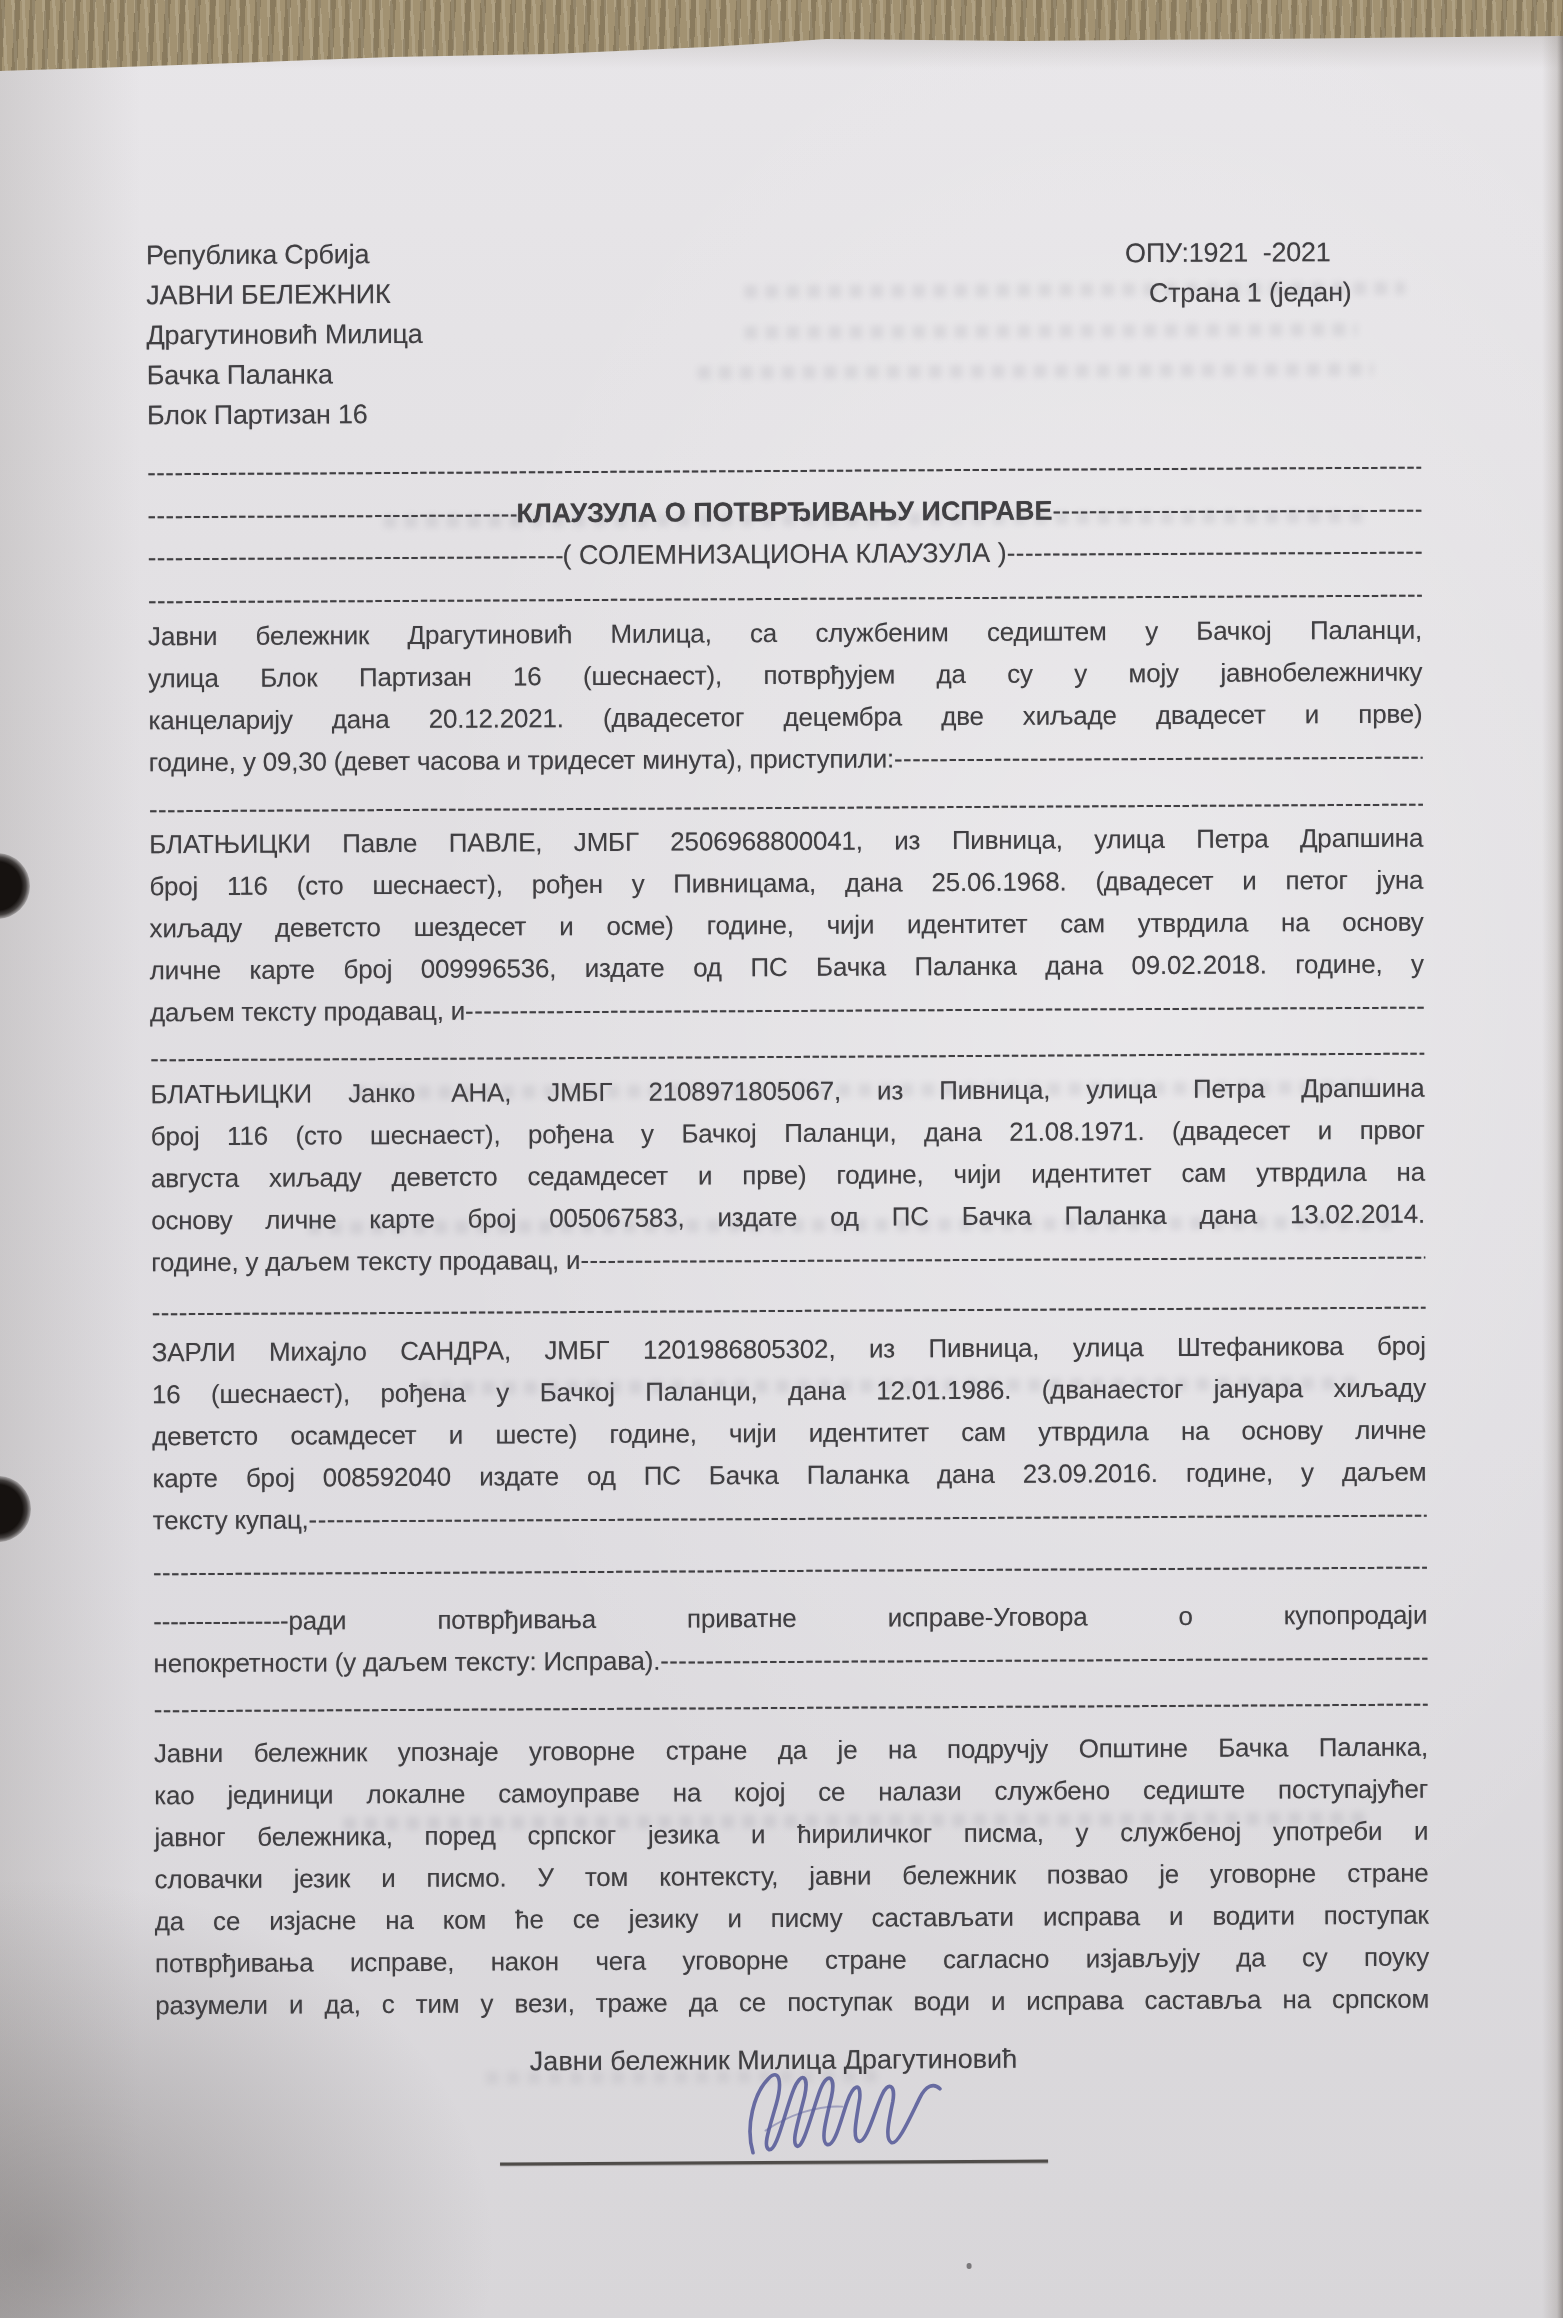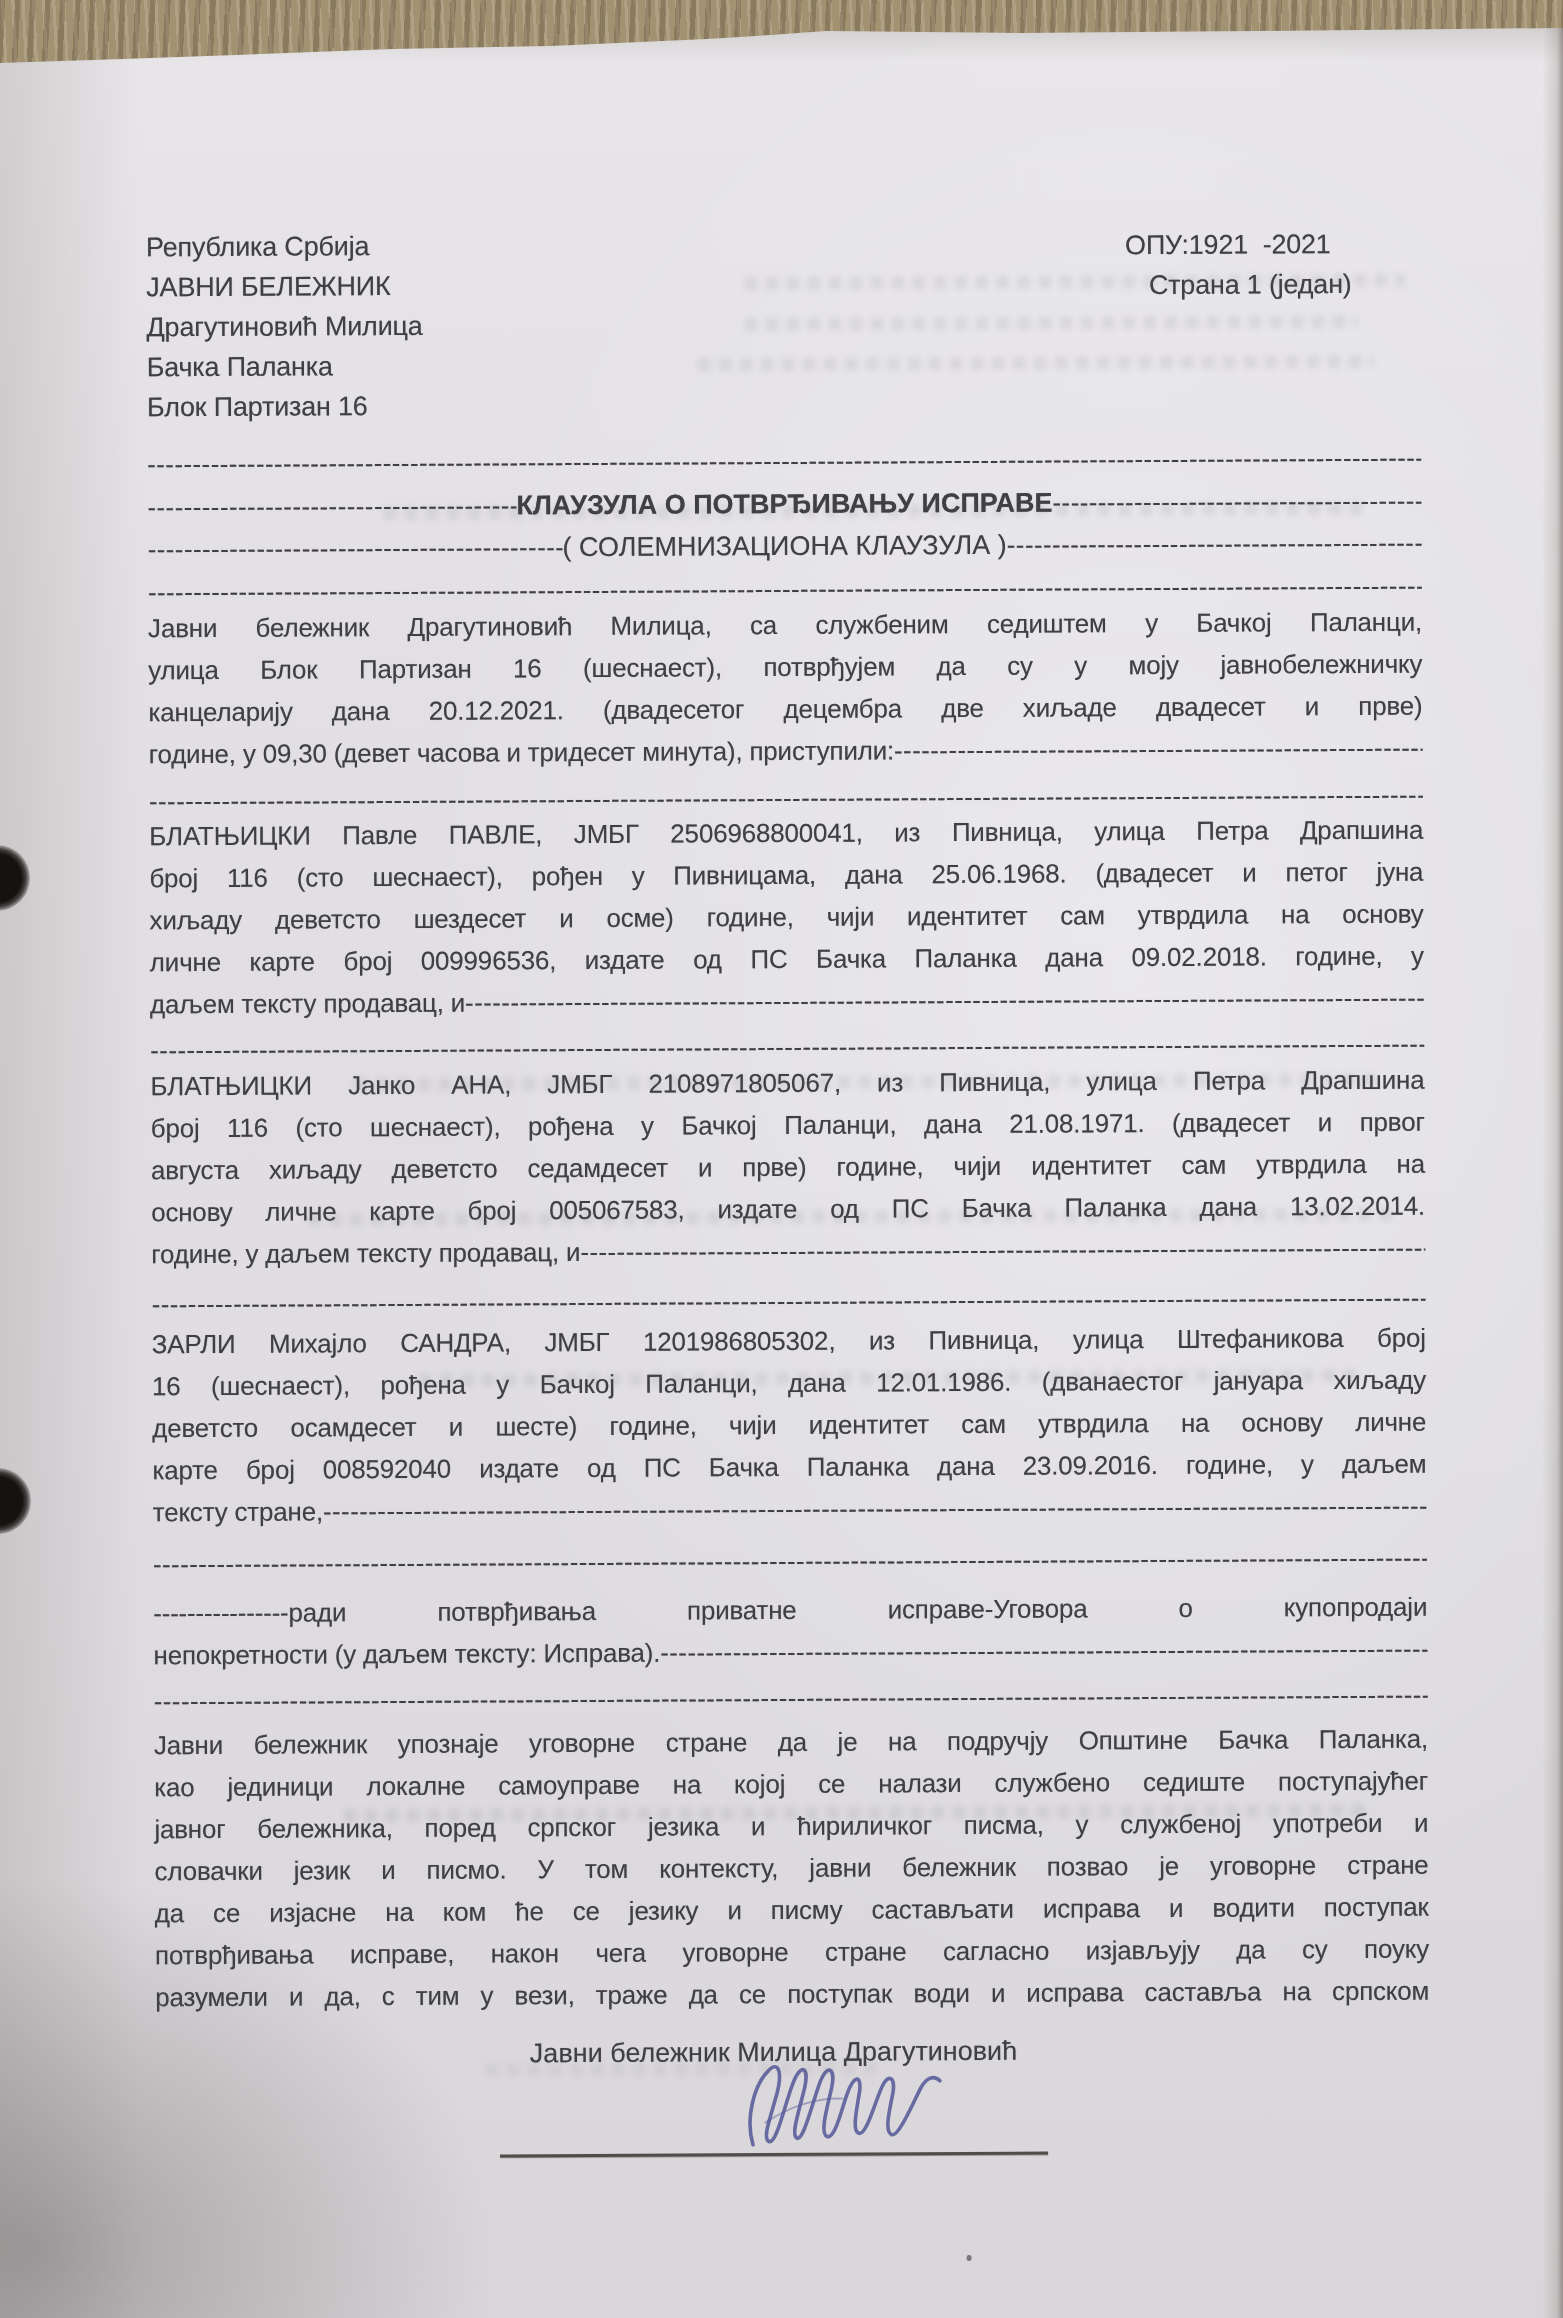--- a/index.html
+++ b/index.html
@@ -12,20 +12,21 @@
     position:relative;
   }
   .paper{
     position:absolute; inset:0;
     background:
       radial-gradient(1022px 1494px at 72% 42%, rgba(255,255,255,.30), rgba(255,255,255,0) 70%),
       radial-gradient(747px 598px at 2% 97%, rgba(78,72,70,.38), rgba(78,72,70,0) 62%),
       linear-gradient(90deg, rgba(118,112,106,.20), rgba(118,112,106,0) 9%),
       linear-gradient(180deg,#e8e6e9 0%,#e2e0e3 28%,#dfdde1 62%,#d8d6d9 100%);
     clip-path: polygon(0 63px,94px 60px,236px 55px,393px 49px,551px 46px,708px 39px,771px 35px,826px 31px,1022px 33px,1258px 31px,100% 28px,100% 100%,0 100%);
+    margin-top: 8px;
   }
   .paper::before{ 
     content:""; position:absolute; left:0; right:0; top:0; height:102px;
     background:linear-gradient(180deg, rgba(108,98,86,.30), rgba(108,98,86,0) 60%);
   }
   .paper::after{ 
     content:""; position:absolute; top:0; right:0; bottom:0; width:22px;
     background:linear-gradient(270deg, rgba(66,58,50,.50) 0px, rgba(120,110,98,.22) 7px, rgba(0,0,0,0) 22px);
   }
   .hole{
@@ -137,21 +138,21 @@
     </div>
 
     <div class="block sep" style="top:1280px">--------------------------------------------------------------------------------------------------------------------------------------------------------------------------------------------------------</div>
 
     <div class="block para" style="top:1320px">
       <div class="jline">ЗАРЛИ Михајло САНДРА, ЈМБГ 1201986805302, из Пивница, улица Штефаникова број</div>
       <div class="jline">16 (шеснаест), рођена у Бачкој Паланци, дана 12.01.1986. (дванаестог јануара хиљаду</div>
       <div class="jline">деветсто осамдесет и шесте) године, чији идентитет сам утврдила на основу личне</div>
       <div class="jline">карте број 008592040 издате од ПС Бачка Паланка дана 23.09.2016. године, у даљем</div>
       <div class="lastline">
-          <span class="txt">тексту стране,</span>
+          <span class="txt">тексту купац,</span>
           <span class="fill">--------------------------------------------------------------------------------------------------------------------------------------------------------------------------------------------------------</span>
         </div>
     </div>
 
     <div class="block sep" style="top:1540px">--------------------------------------------------------------------------------------------------------------------------------------------------------------------------------------------------------</div>
 
     <div class="block para" style="top:1589px">
       <div class="jline">----------------ради потврђивања приватне исправе-Уговора о купопродаји</div>
       <div class="lastline">
           <span class="txt">непокретности (у даљем тексту: Исправа).</span>

